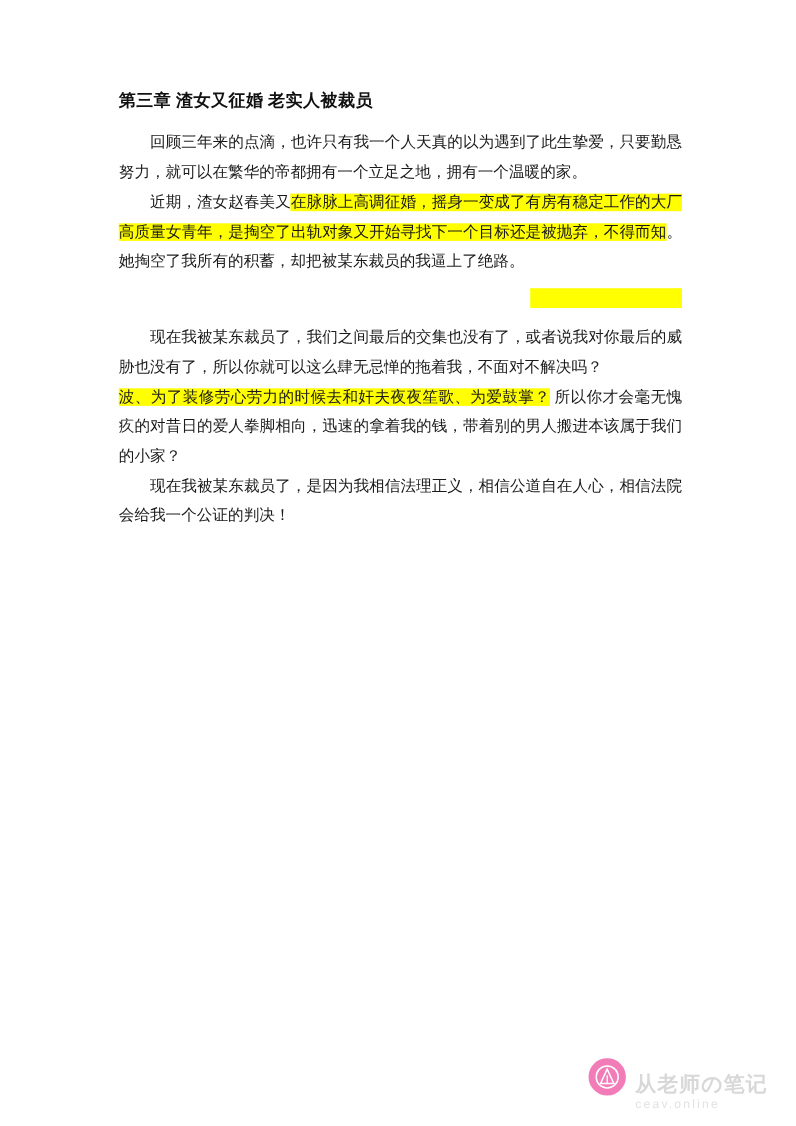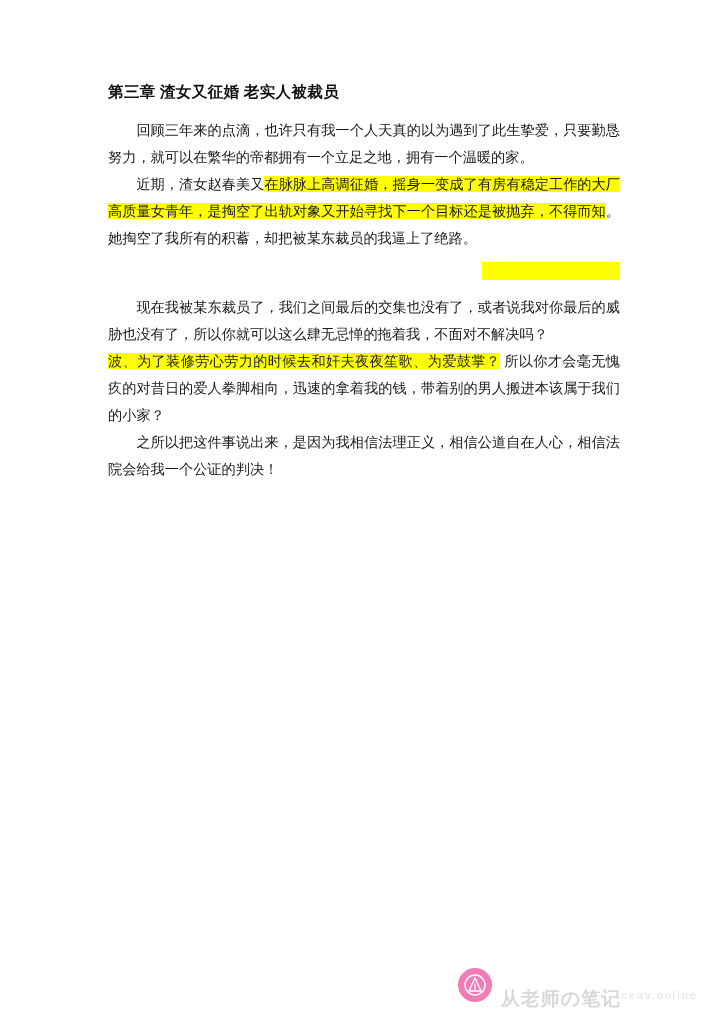--- a/index.html
+++ b/index.html
@@ -74,21 +74,21 @@
     height: 34px;
     border-radius: 50%;
     background: #e8127f;
     display: flex;
     align-items: center;
     justify-content: center;
   }
   .wm-logo svg { display: block; }
   .wm-text {
     display: flex;
-    flex-direction: row;
+    flex-direction: column;
     line-height: 1.1;
     margin-top: 29px;
   }
   .wm-main {
     font-family: "Liberation Sans", sans-serif;
     font-size: 19px;
     font-weight: bold;
     color: #b9b9b9;
     letter-spacing: 1px;
   }
@@ -122,21 +122,21 @@
 
     <p class="para">
       <span>现在我被某东裁员了，我们之间最后的交集也没有了，或者说我对你最后的威胁也没有了，所以你就可以这么肆无忌惮的拖着我，不面对不解决吗？</span>
     </p>
 
     <p class="para no-indent">
       <span class="hl">波、为了装修劳心劳力的时候去和奸夫夜夜笙歌、为爱鼓掌？</span><span> 所以你才会毫无愧疚的对昔日的爱人拳脚相向，迅速的拿着我的钱，带着别的男人搬进本该属于我们的小家？</span>
     </p>
 
     <p class="para">
-      <span>之所以把这件事说出来，是因为我相信法理正义，相信公道自在人心，相信法院会给我一个公证的判决！</span>
+      <span>现在我被某东裁员了，是因为我相信法理正义，相信公道自在人心，相信法院会给我一个公证的判决！</span>
     </p>
 
   </div>
 
   <div class="watermark">
     <div class="wm-logo">
       <svg width="22" height="22" viewBox="0 0 22 22" aria-hidden="true">
         <circle cx="11" cy="11" r="10" fill="none" stroke="#ffffff" stroke-width="1.4"></circle>
         <path d="M11 4 L17 17 L5 17 Z" fill="none" stroke="#ffffff" stroke-width="1.4"></path>
         <path d="M11 9.5 L11 17" stroke="#ffffff" stroke-width="1.2"></path>

